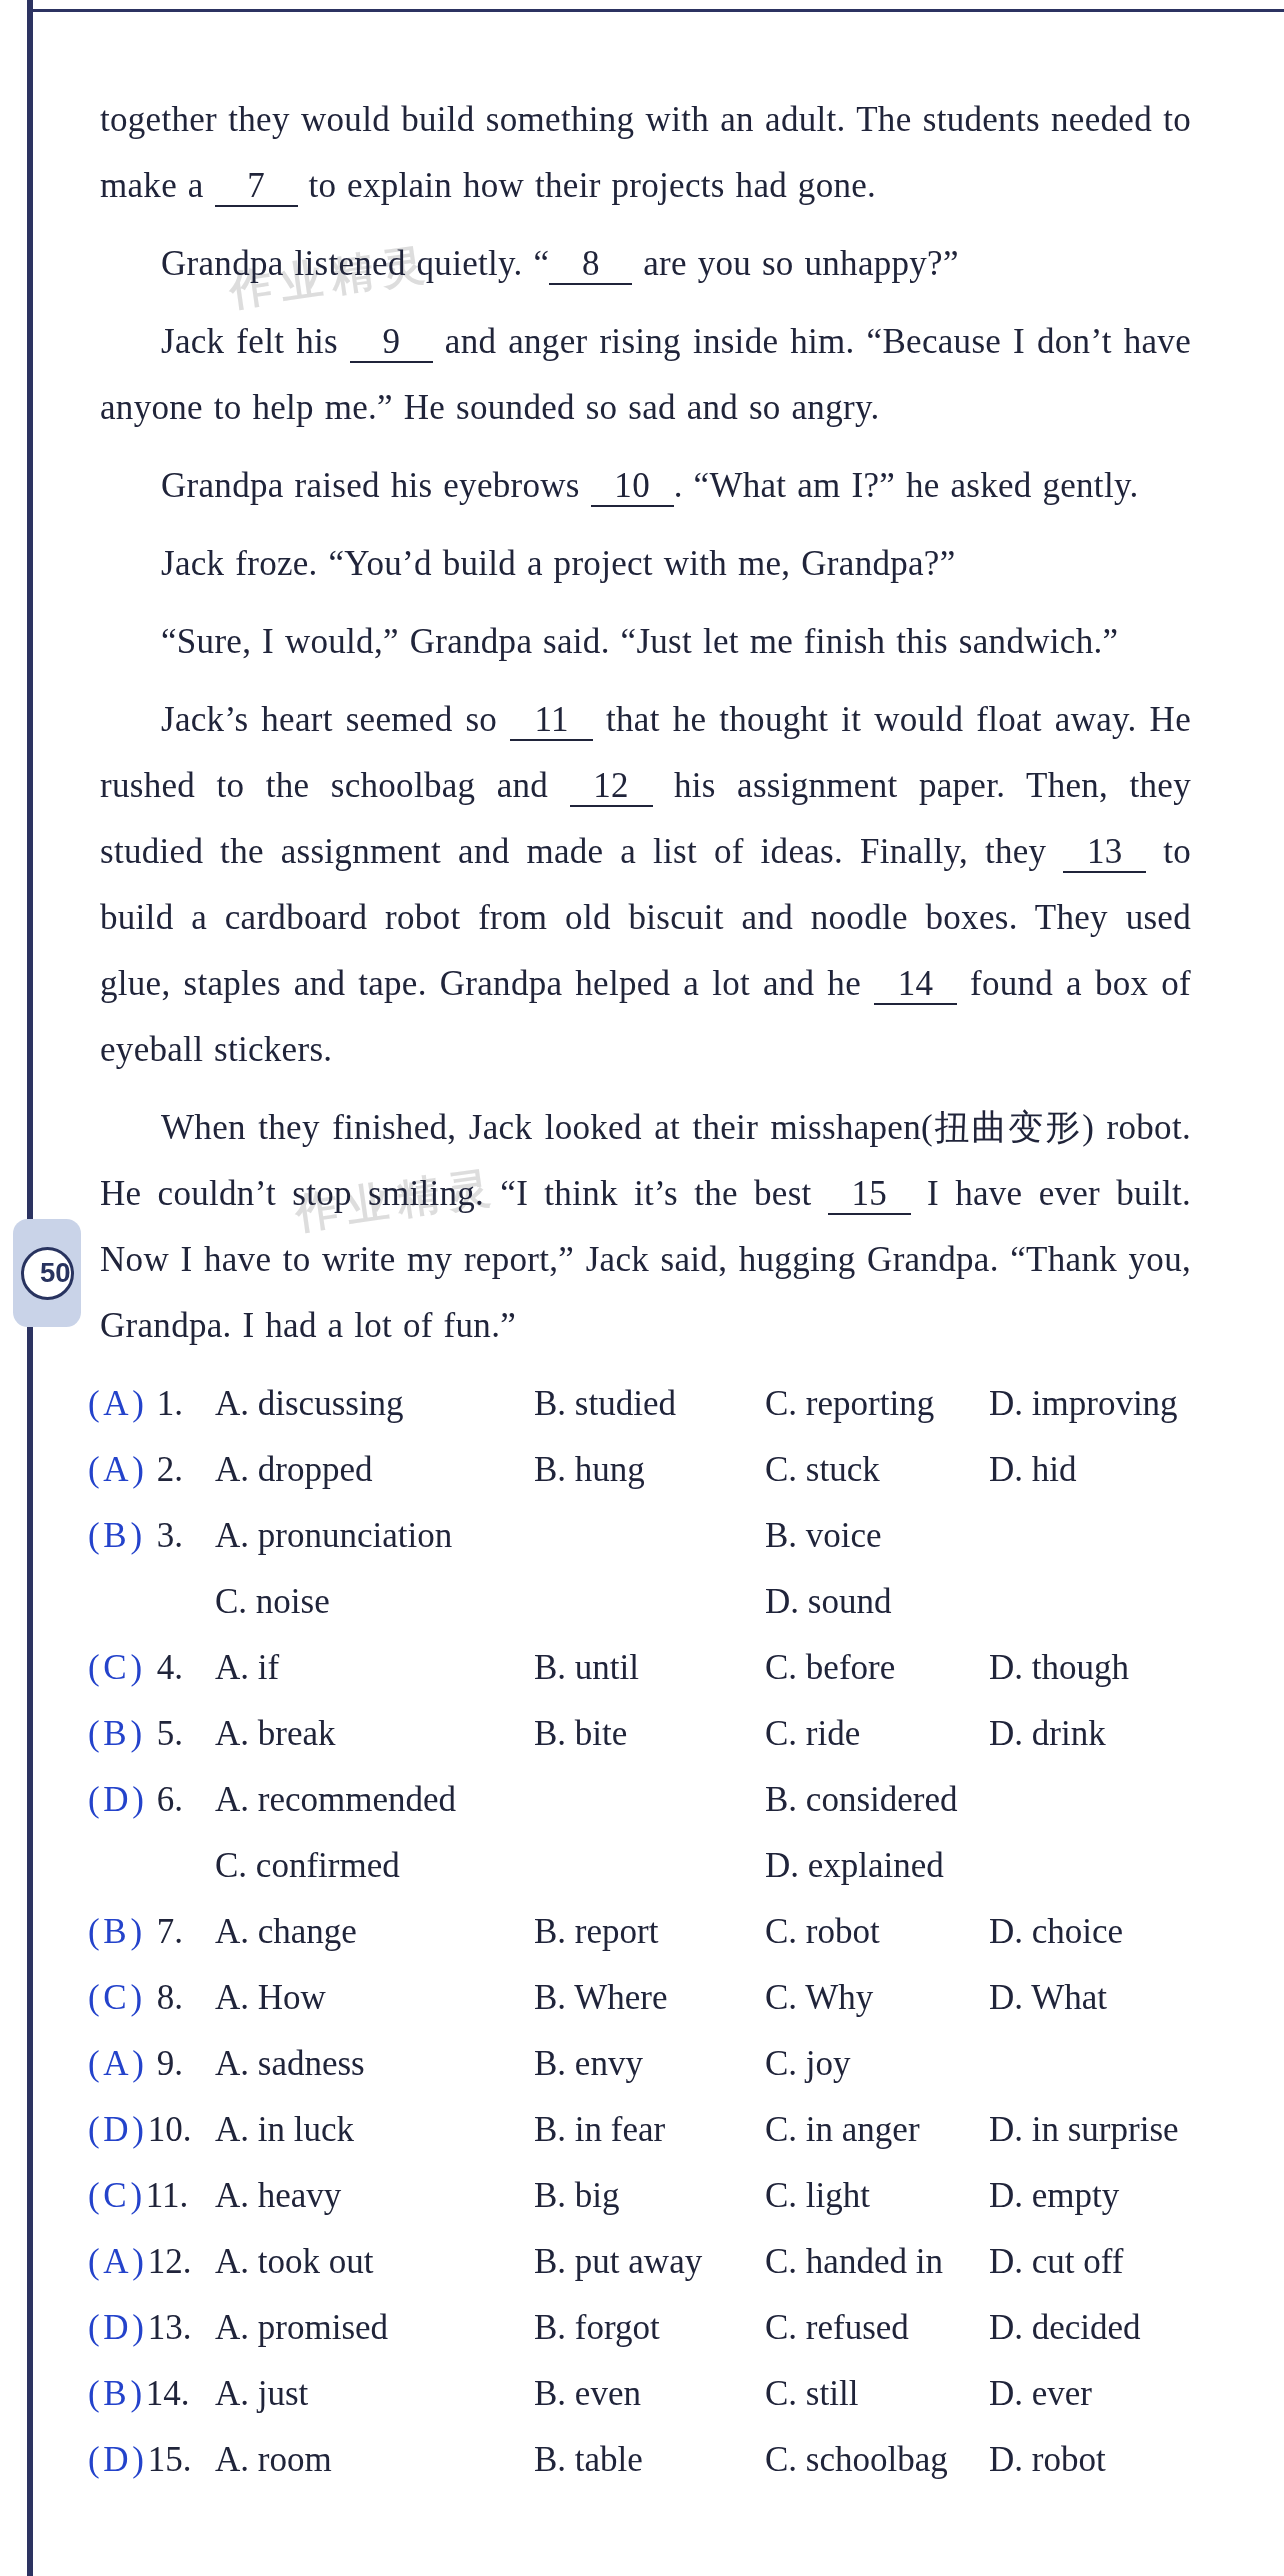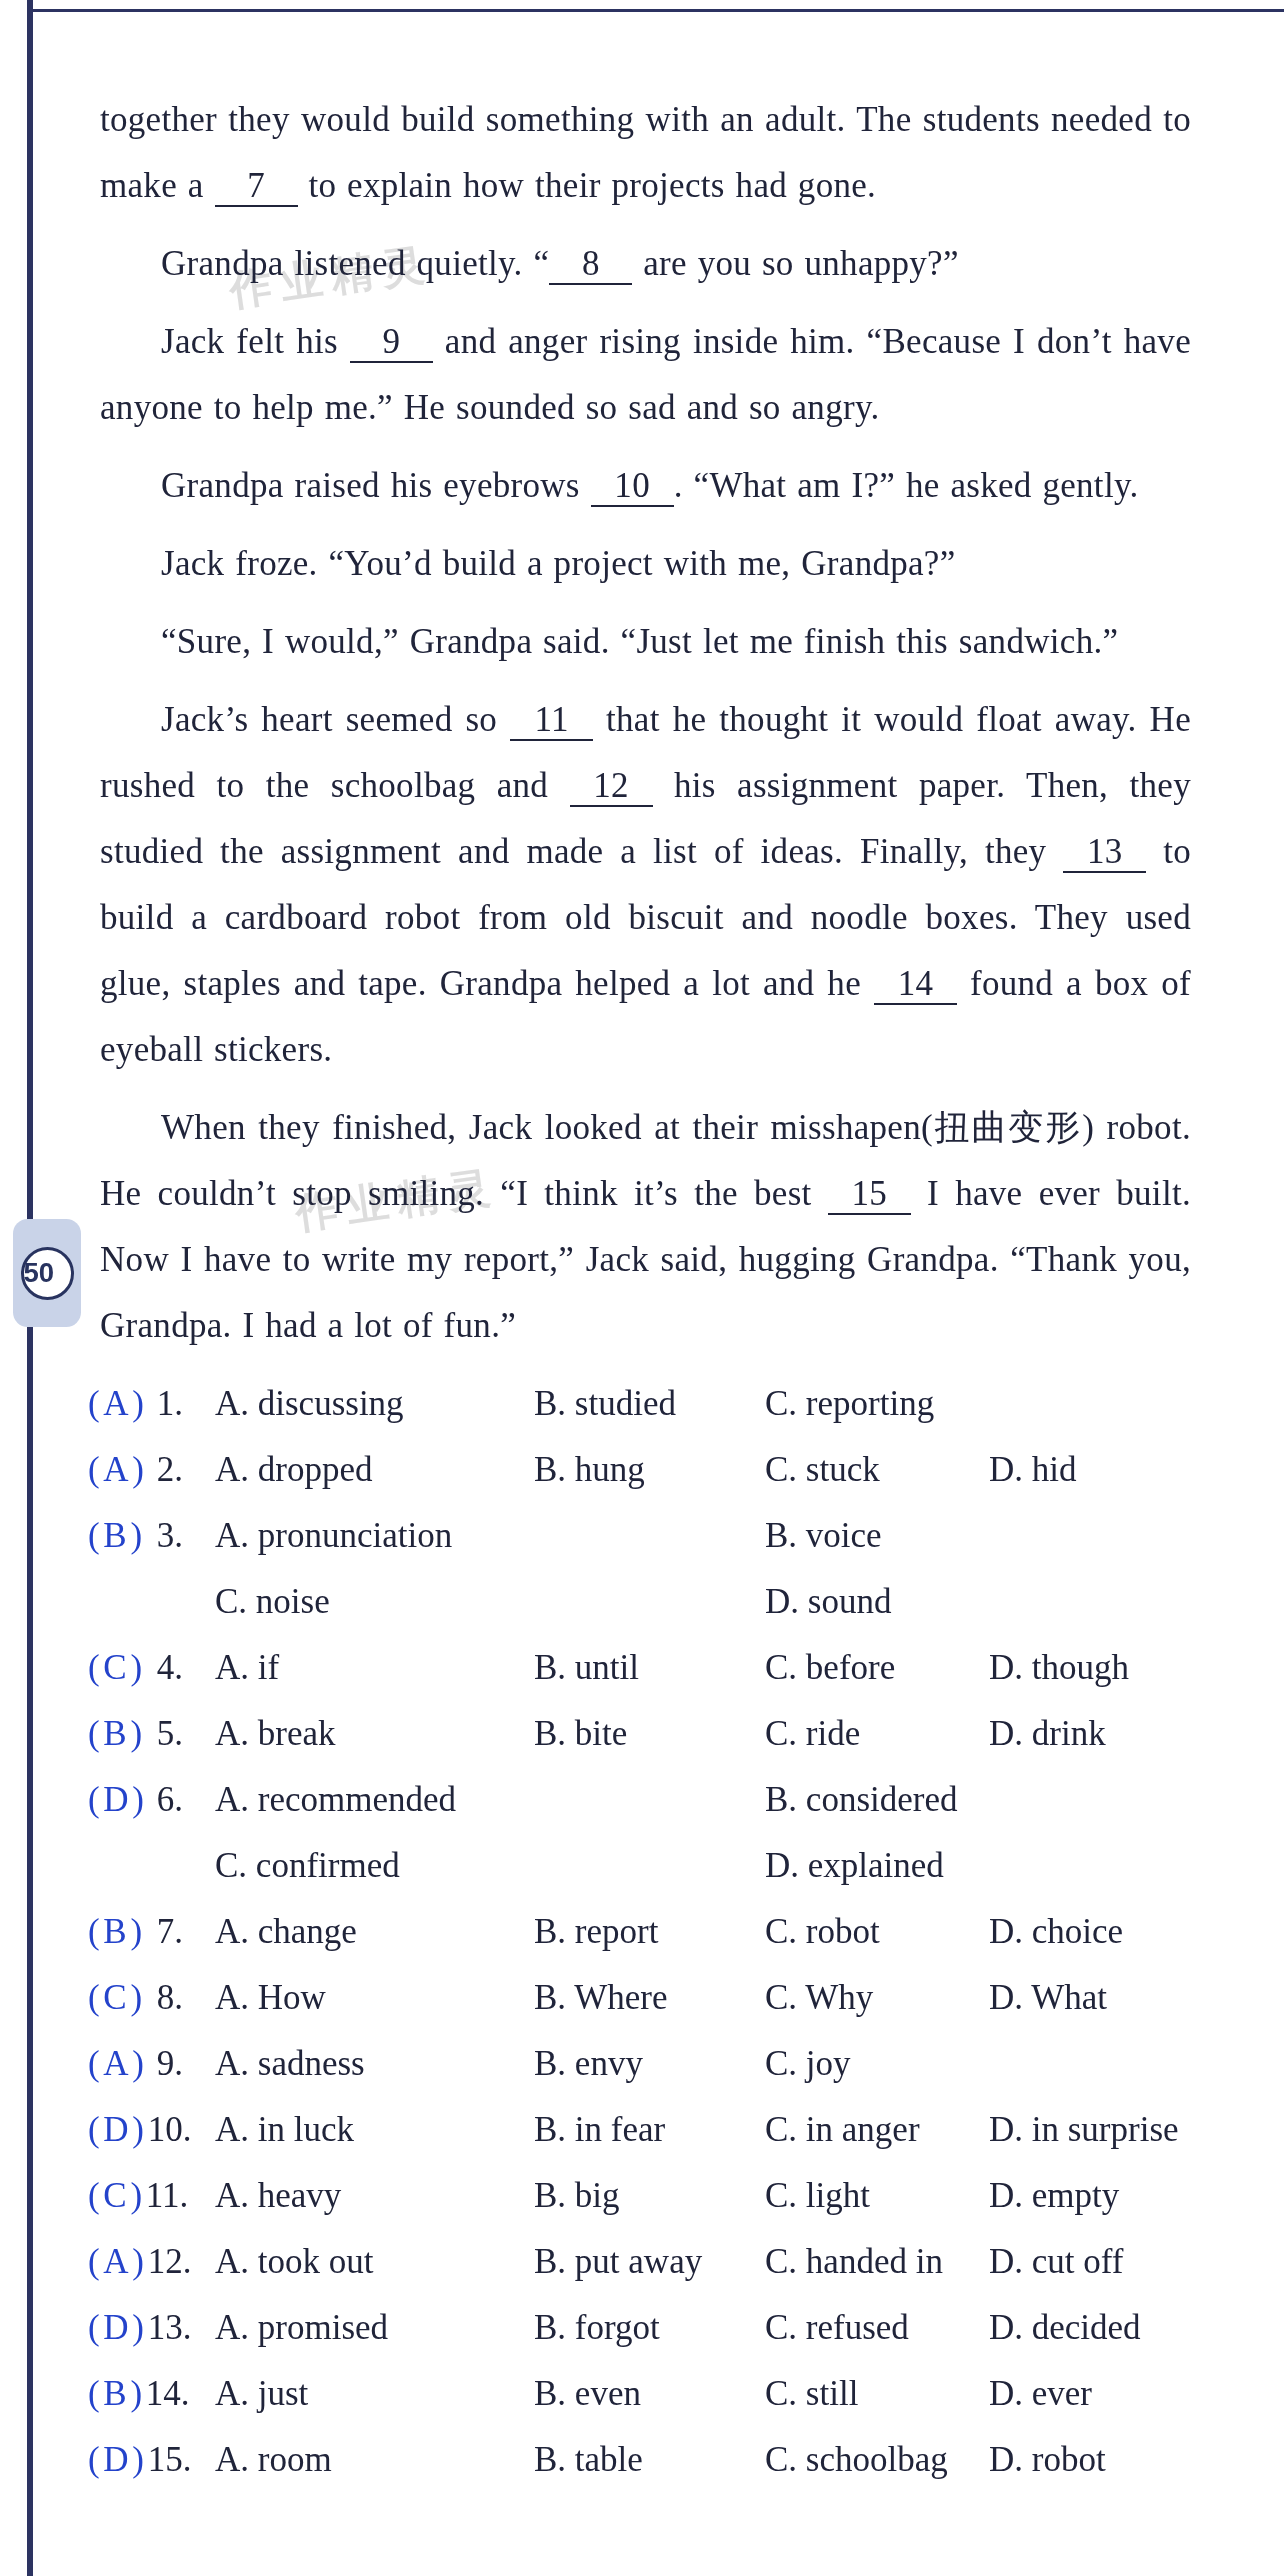--- a/index.html
+++ b/index.html
@@ -49,21 +49,21 @@
     width: 68px; height: 108px;
     background: #c9d3e8;
     border-radius: 14.7px;
     display: flex; align-items: center; justify-content: center;
   }
   .badge-circle {
     width: 53px; height: 53px;
     border-radius: 50%;
     background: #ffffff;
     border: 3.7px solid #28335f;
-    display: flex; align-items: center; justify-content: flex-start;
+    display: flex; align-items: center; justify-content: flex-end;
   }
   .badge-num {
     font-family: "Liberation Sans", sans-serif;
     font-size: 27.5px;
     font-weight: bold;
     color: #28335f;
   }
 
   .content {
     position: absolute;
@@ -145,20 +145,21 @@
       </div>
     <div class="questions" id="questions">
         <div class="q-row">
           <span class="q-head">
             <span class="q-answer">(A)</span>
             <span class="q-num">1.</span>
           </span>
           <span class="q-opt">A. discussing</span>
           <span class="q-opt">B. studied</span>
           <span class="q-opt">C. reporting</span>
+          <span class="q-opt">D. improving</span>
         </div>
         <div class="q-row">
           <span class="q-head">
             <span class="q-answer">(A)</span>
             <span class="q-num">2.</span>
           </span>
           <span class="q-opt">A. dropped</span>
           <span class="q-opt">B. hung</span>
           <span class="q-opt">C. stuck</span>
           <span class="q-opt">D. hid</span>

